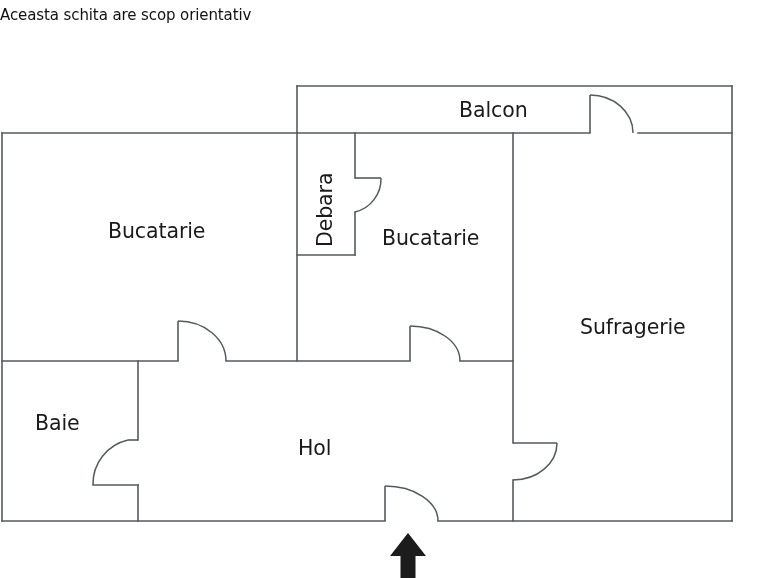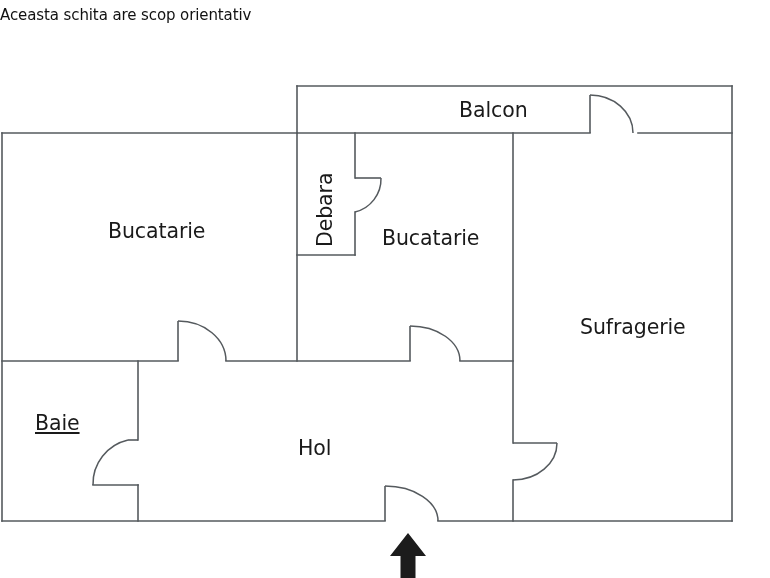--- a/index.html
+++ b/index.html
@@ -158,17 +158,17 @@
   <div class="room-label" style="left:459px; top:100px;">Balcon</div>
 
   <div class="room-label" style="left:108px; top:221px;">Bucatarie</div>
 
   <div class="room-label vertical" style="left:315px; top:247px;">Debara</div>
 
   <div class="room-label" style="left:382px; top:228px;">Bucatarie</div>
 
   <div class="room-label" style="left:580px; top:317px;text-align:center;">Sufragerie</div>
 
-  <div class="room-label" style="left:35px; top:413px;text-decoration:underline;">Baie</div>
+  <div class="room-label" style="left:35px; top:413px;">Baie</div>
 
   <div class="room-label" style="left:298px; top:421px;margin-top:17px;">Hol</div>
 
 </div>
 
 </body></html>

